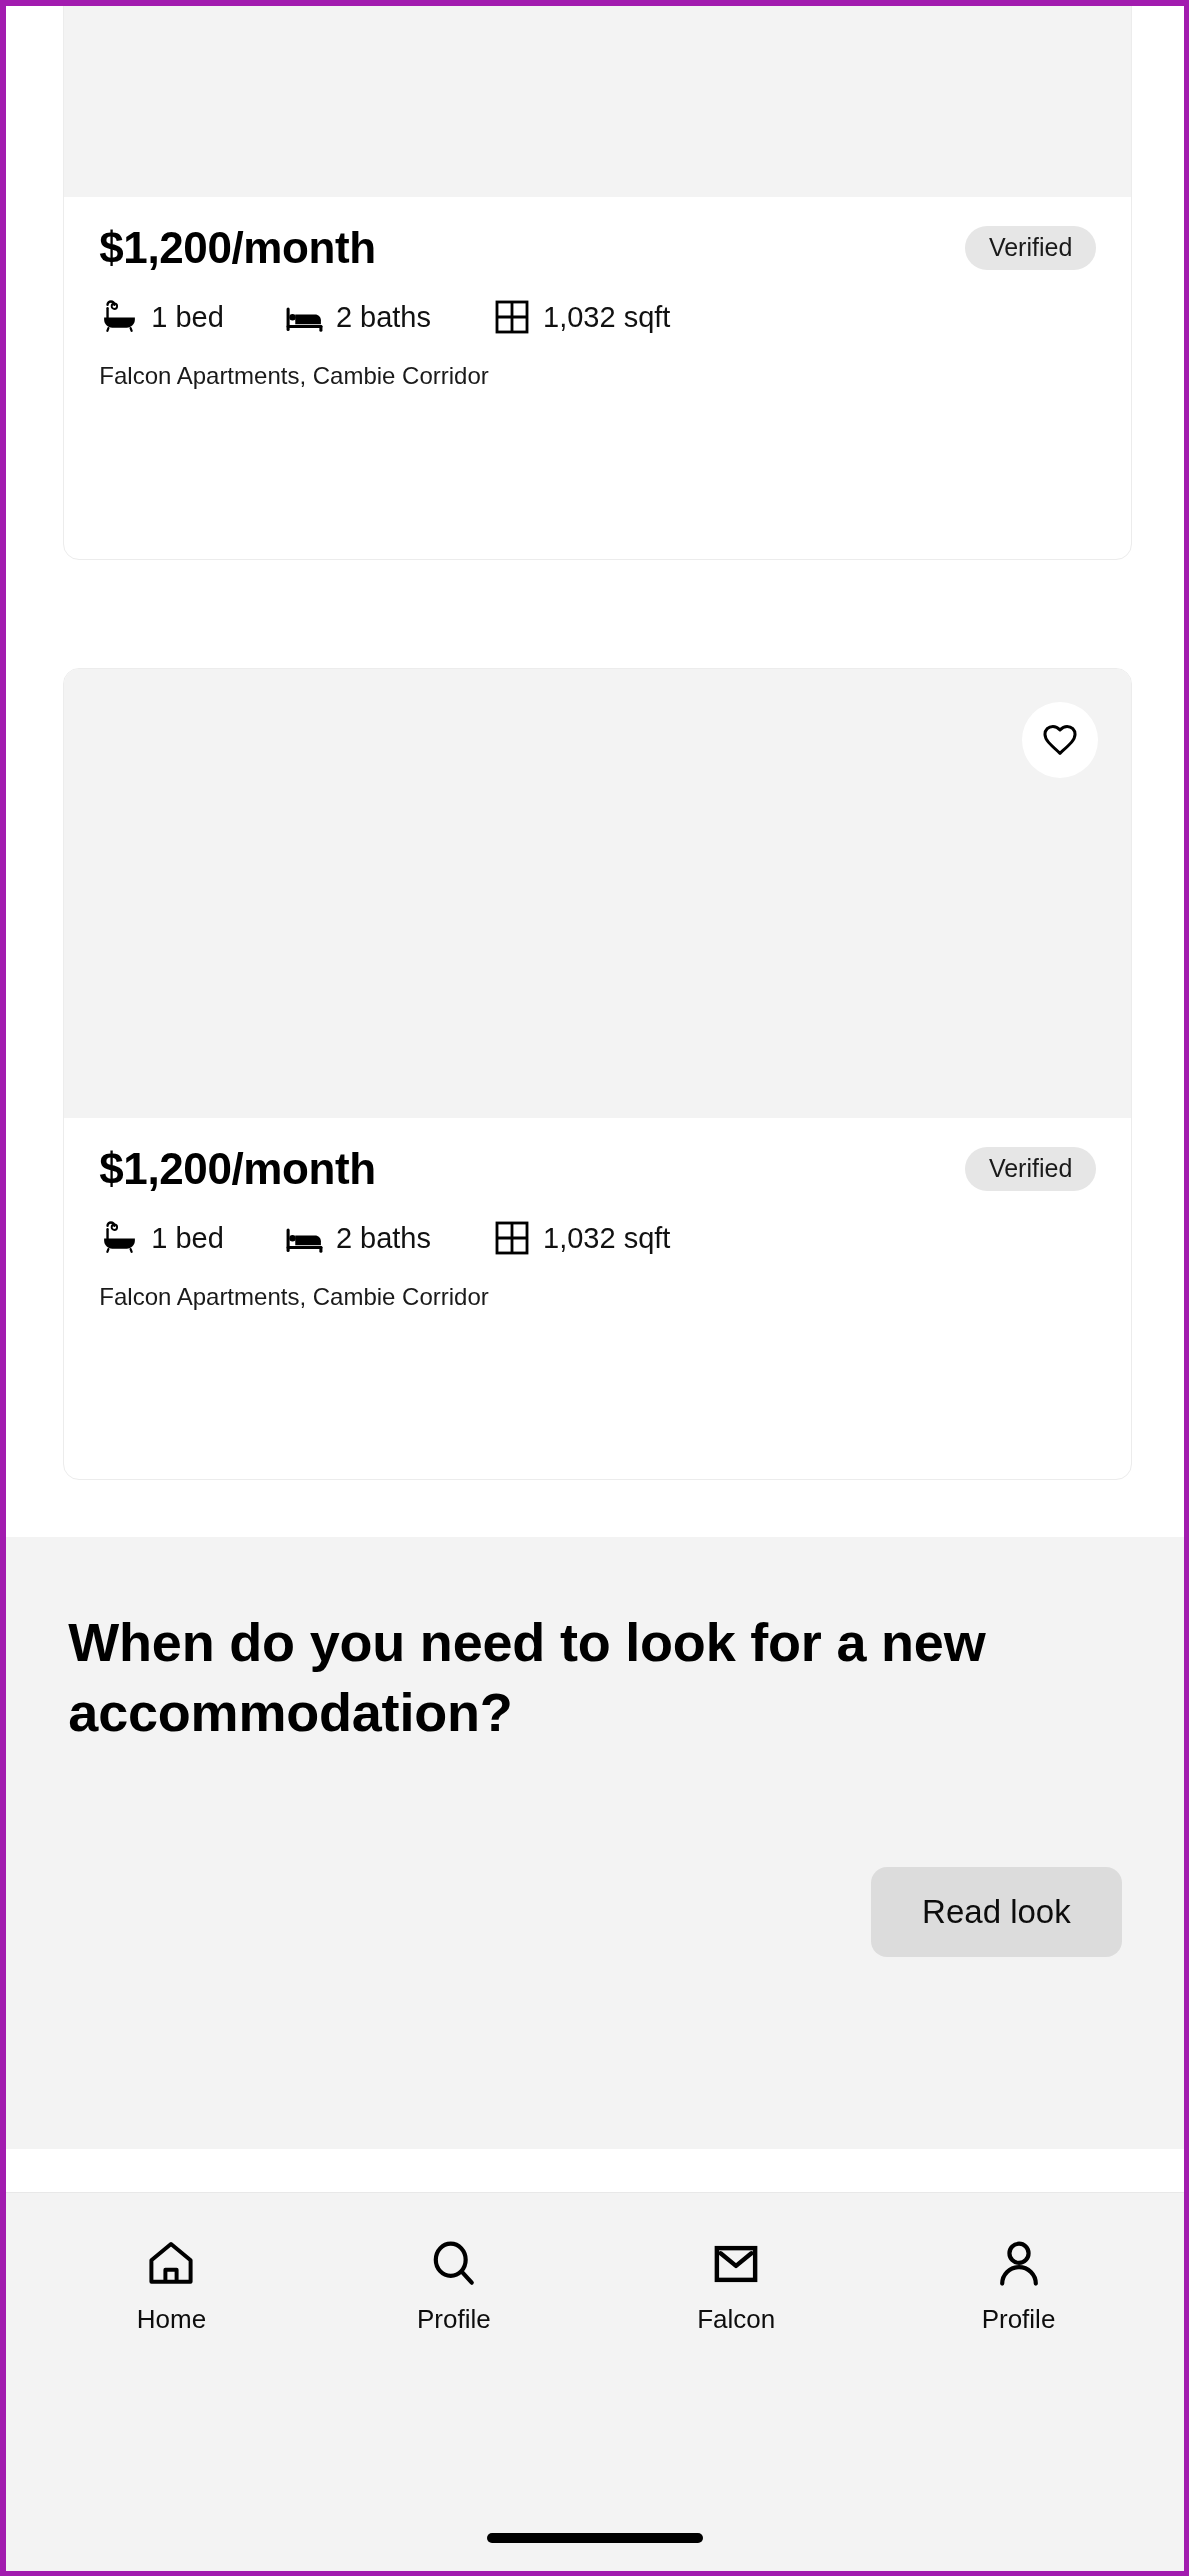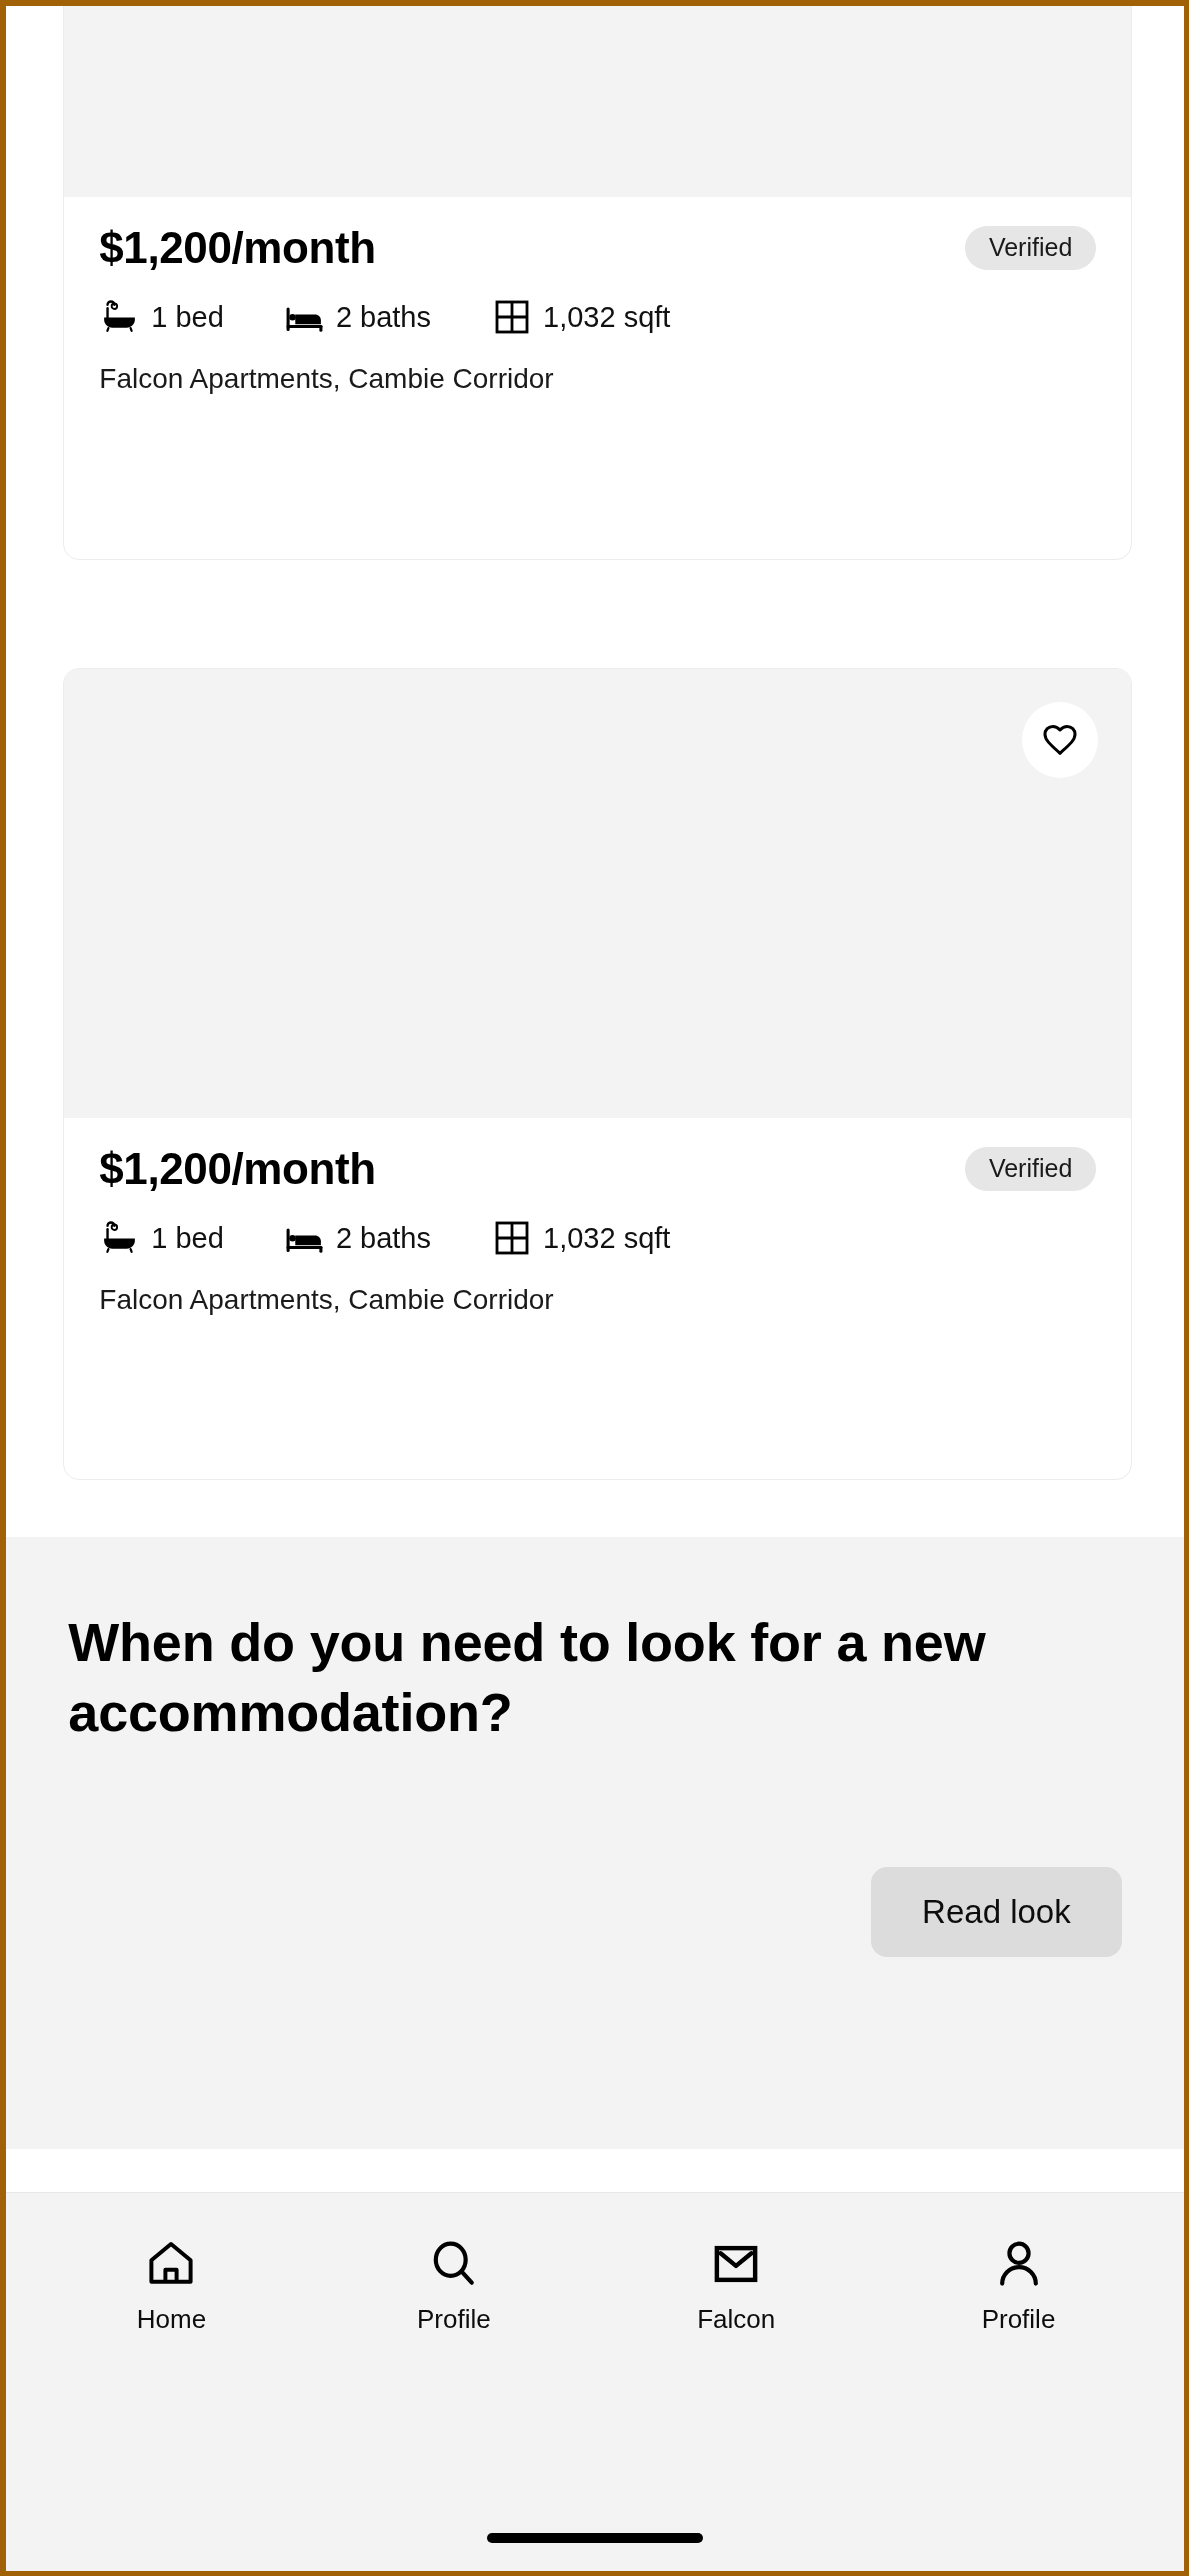--- a/index.html
+++ b/index.html
@@ -11,21 +11,21 @@
     font-family: "Liberation Sans", sans-serif;
     overflow: hidden;
   }
 
   
   .device-frame {
     position: absolute;
     left: 0; top: 0;
     width: 1190px;
     height: 2576px;
-    background: #a16207;
+    background: #a21caf;
     padding: 6.3px 6.3px 4.8px 6.3px;
   }
   .screen {
     position: relative;
     width: 100%;
     height: 100%;
     background: #ffffff;
     overflow: hidden;
   }
 
@@ -113,21 +113,21 @@
   .feature-icon svg { display: block; }
   .feature-label {
     font-size: 29px;
     color: #111111;
     margin-left: 11px;
     white-space: nowrap;
     line-height: 1;
   }
 
   .card-address {
-    font-size: 28px;
+    font-size: 24px;
     color: #1a1a1a;
     line-height: 1.2;
   }
 
   
   .prompt-section {
     position: absolute;
     left: 0;
     width: 100%;
     background: #f3f3f3;

